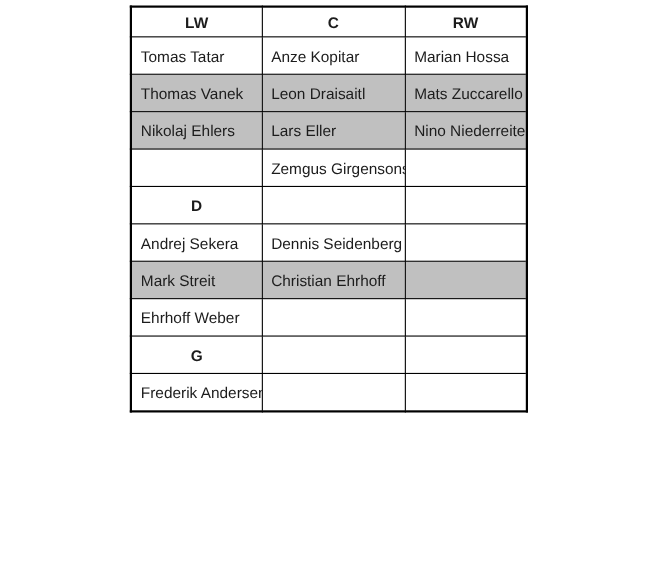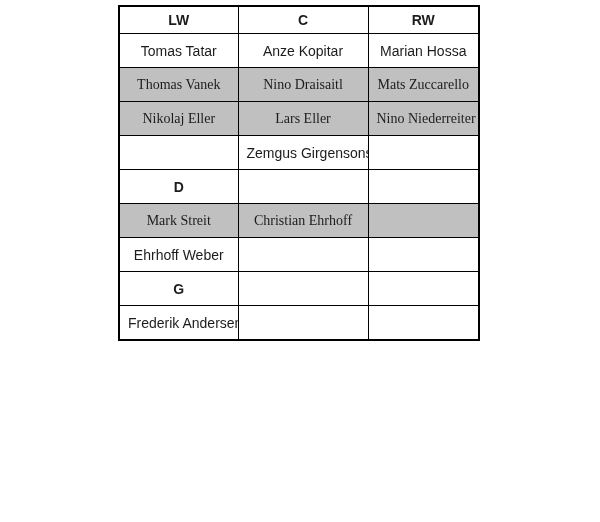--- a/index.html
+++ b/index.html
@@ -36,27 +36,26 @@
   table.roster th {
     height: 26px;
     font-weight: bold;
     text-align: center;
     vertical-align: middle;
     padding: 0;
     margin-top: 42px;
   }
   table.roster td {
     height: 33px;
-    text-align: center;
+    text-align: left;
     vertical-align: middle;
     padding: 0 8px;
   }
   table.roster tr.shaded td {
     background: var(--shaded-bg, #c0c0c0);
-    font-family: Liberation Serif, serif;
   }
   table.roster tr.section td {
     font-weight: bold;
     text-align: center;
     padding: 0;
   }
 </style>
 </head>
 <body style="--shaded-bg: #c0c0c0;">
 
@@ -74,36 +73,41 @@
       </tr>
   </thead>
   <tbody>
       <tr>
         <td>Tomas Tatar</td>
         <td>Anze Kopitar</td>
         <td>Marian Hossa</td>
       </tr>
       <tr class="shaded">
         <td>Thomas Vanek</td>
-        <td>Nino Draisaitl</td>
+        <td>Leon Draisaitl</td>
         <td>Mats Zuccarello</td>
       </tr>
       <tr class="shaded">
-        <td>Nikolaj Eller</td>
+        <td>Nikolaj Ehlers</td>
         <td>Lars Eller</td>
         <td>Nino Niederreiter</td>
       </tr>
       <tr>
         <td></td>
         <td>Zemgus Girgensons</td>
         <td></td>
       </tr>
       <tr class="section">
         <td>D</td>
         <td></td>
+        <td></td>
+      </tr>
+      <tr>
+        <td>Andrej Sekera</td>
+        <td>Dennis Seidenberg</td>
         <td></td>
       </tr>
       <tr class="shaded">
         <td>Mark Streit</td>
         <td>Christian Ehrhoff</td>
         <td></td>
       </tr>
       <tr>
         <td>Ehrhoff Weber</td>
         <td></td>

